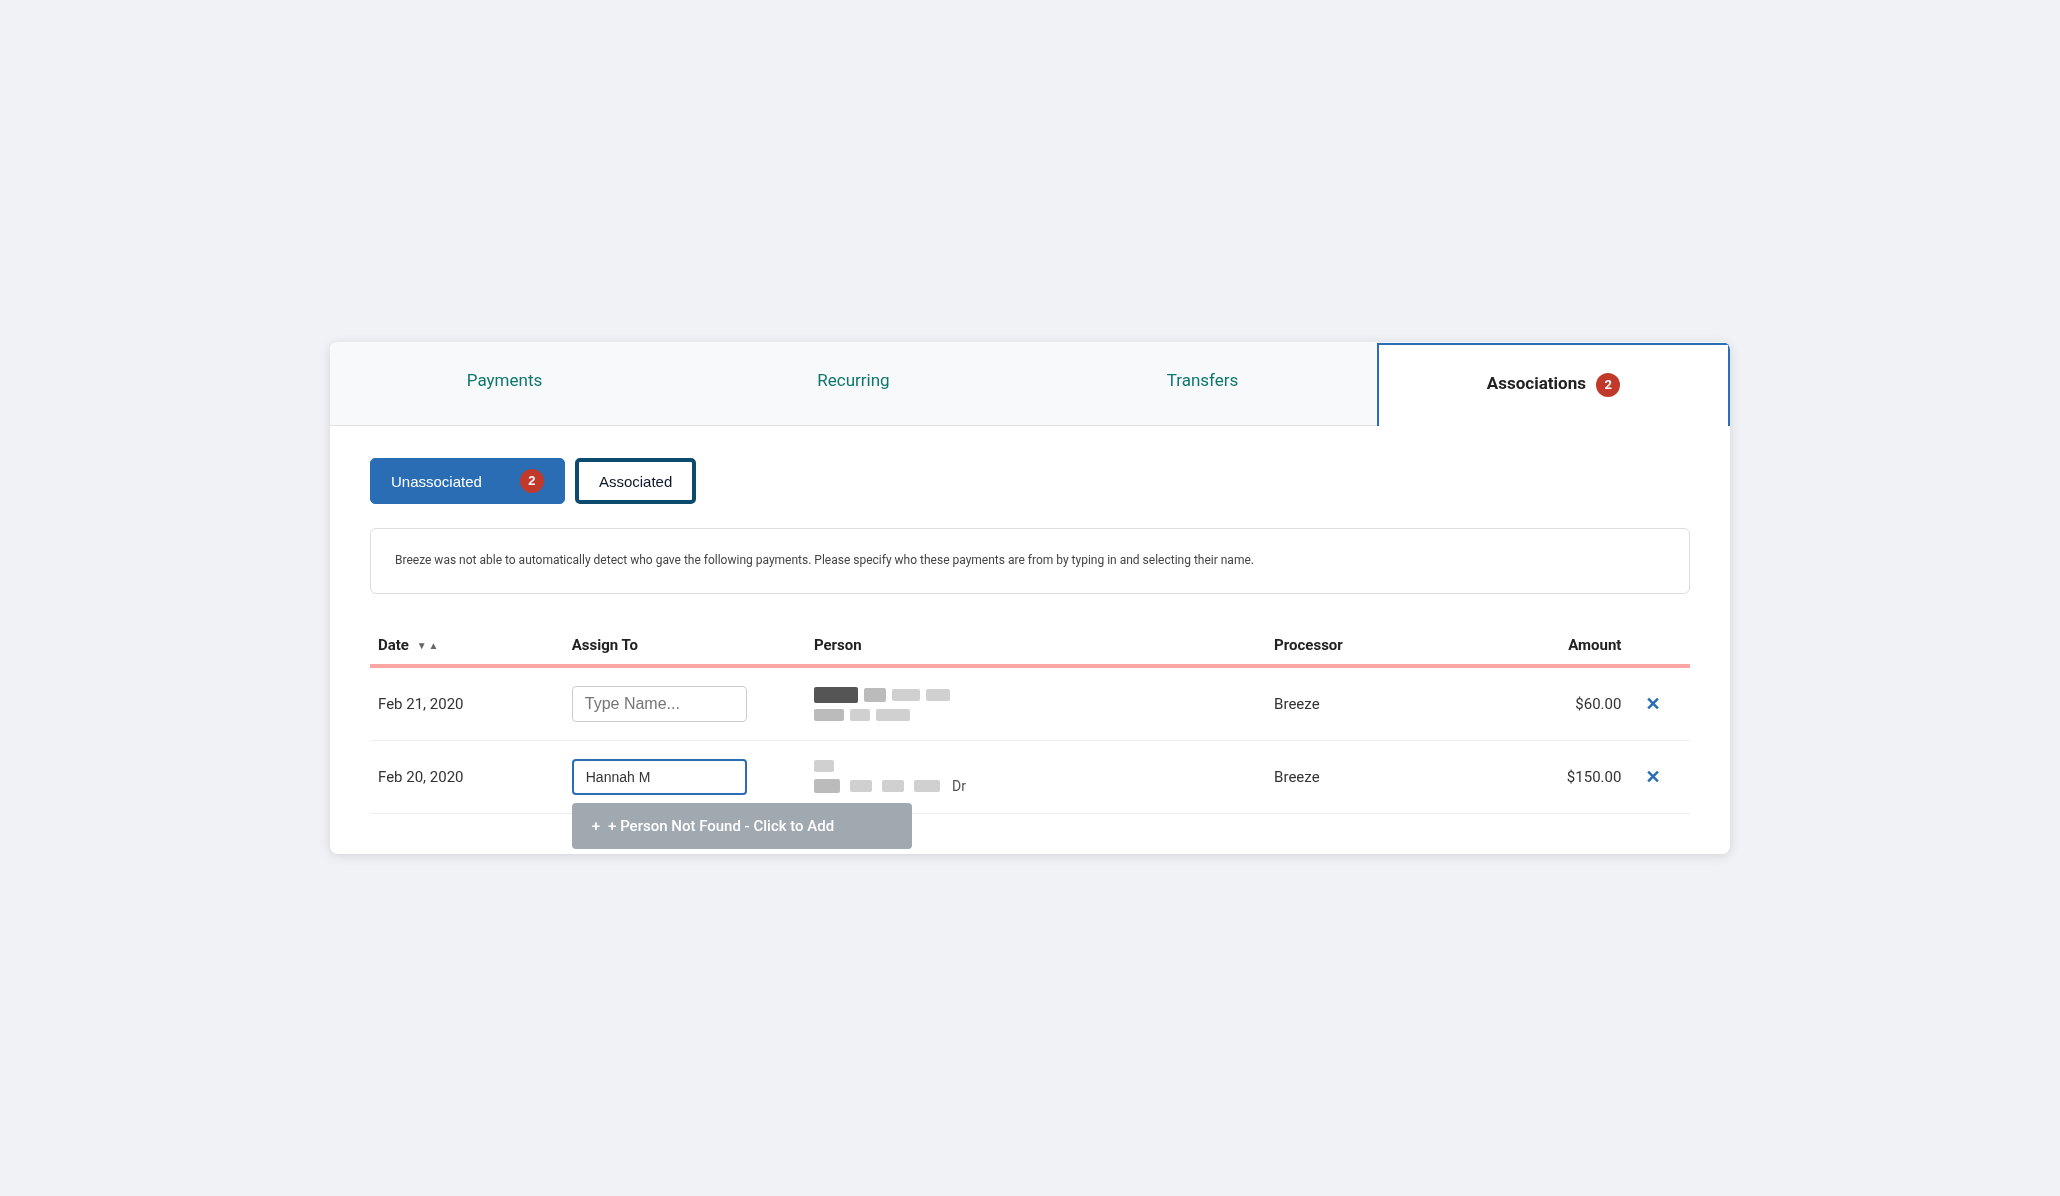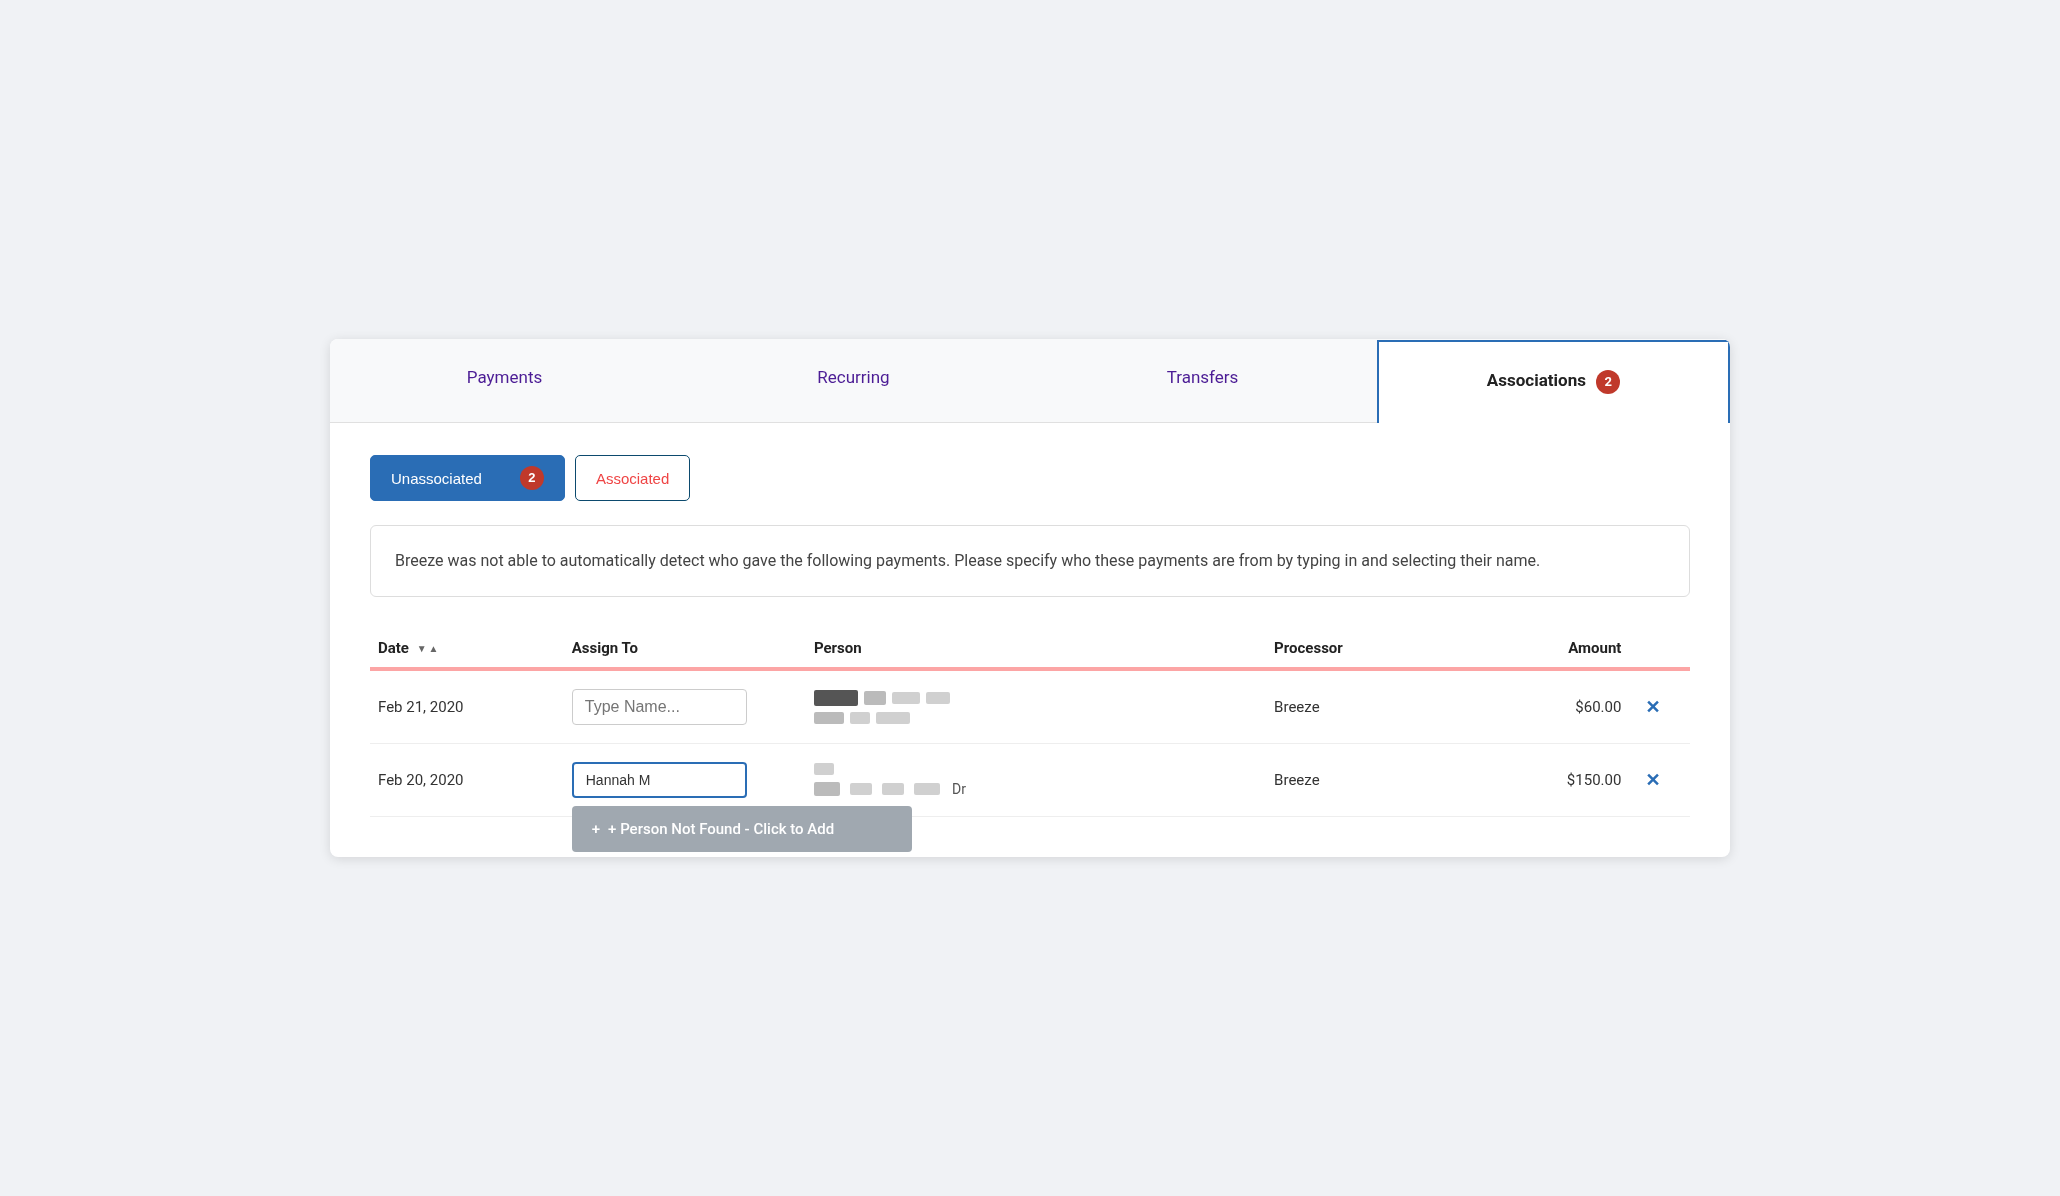--- a/index.html
+++ b/index.html
@@ -24,21 +24,21 @@
     .tab-nav {
       display: flex;
       border-bottom: 1px solid #e0e0e0;
       background: #f8f9fa;
     }
     .tab-item {
       flex: 1;
       padding: 28px 20px;
       text-align: center;
       font-size: 17px;
-      color: #4c1d95;
+      color: #0f766e;
       cursor: pointer;
       border-bottom: 3px solid transparent;
       transition: all 0.2s;
     }
     .tab-item.active {
       background: #fff;
       border: 2px solid #2a6db5;
       border-bottom: none;
       font-weight: 700;
       color: #222;
@@ -82,30 +82,30 @@
       font-weight: 500;
     }
     .sub-tab-btn.active {
       background: #2a6db5;
       color: #fff;
       border-color: #2a6db5;
       gap: 32px;
     }
     .sub-tab-btn.inactive {
       background: #fff;
-      color: #ef4444;
-      border: 1px solid #0c4a6e;
+      color: #0f172a;
+      border: 4px solid #0c4a6e;
     }
     
     .info-box {
       border: 1px solid #ddd;
       border-radius: 6px;
       padding: 22px 24px;
       color: #444;
-      font-size: 16px;
+      font-size: 12px;
       line-height: 1.6;
       margin-bottom: 32px;
       background: #fff;
     }
     
     .data-table {
       width: 100%;
       border-collapse: collapse;
     }
     .data-table th {

